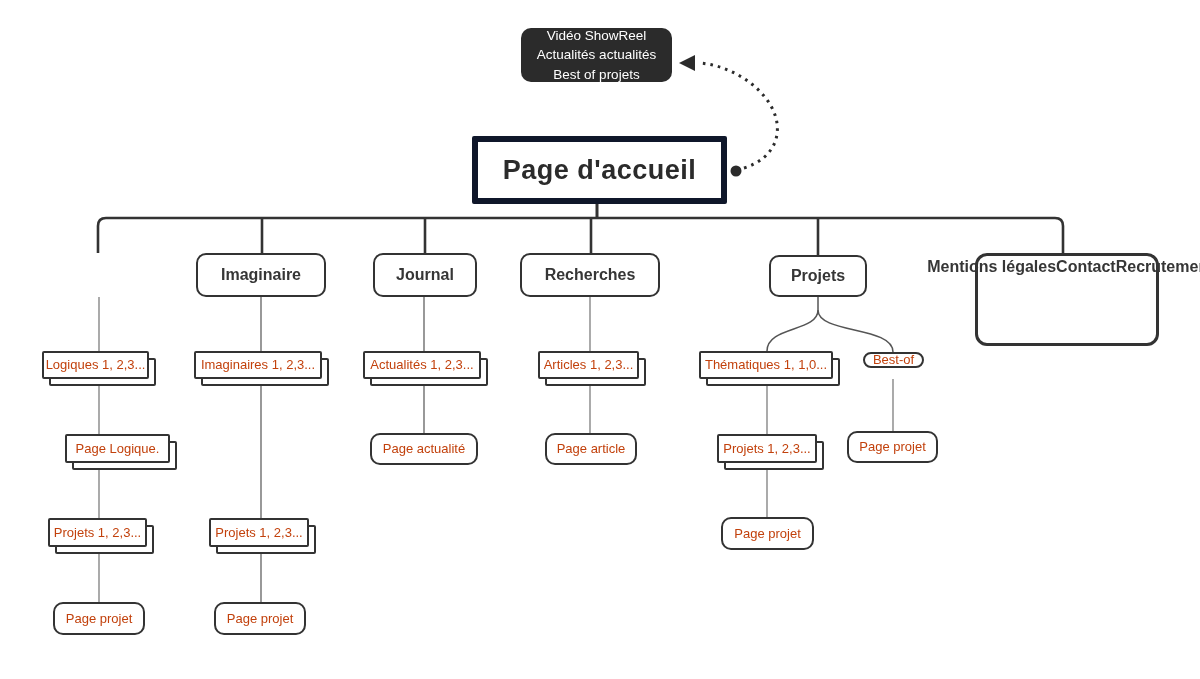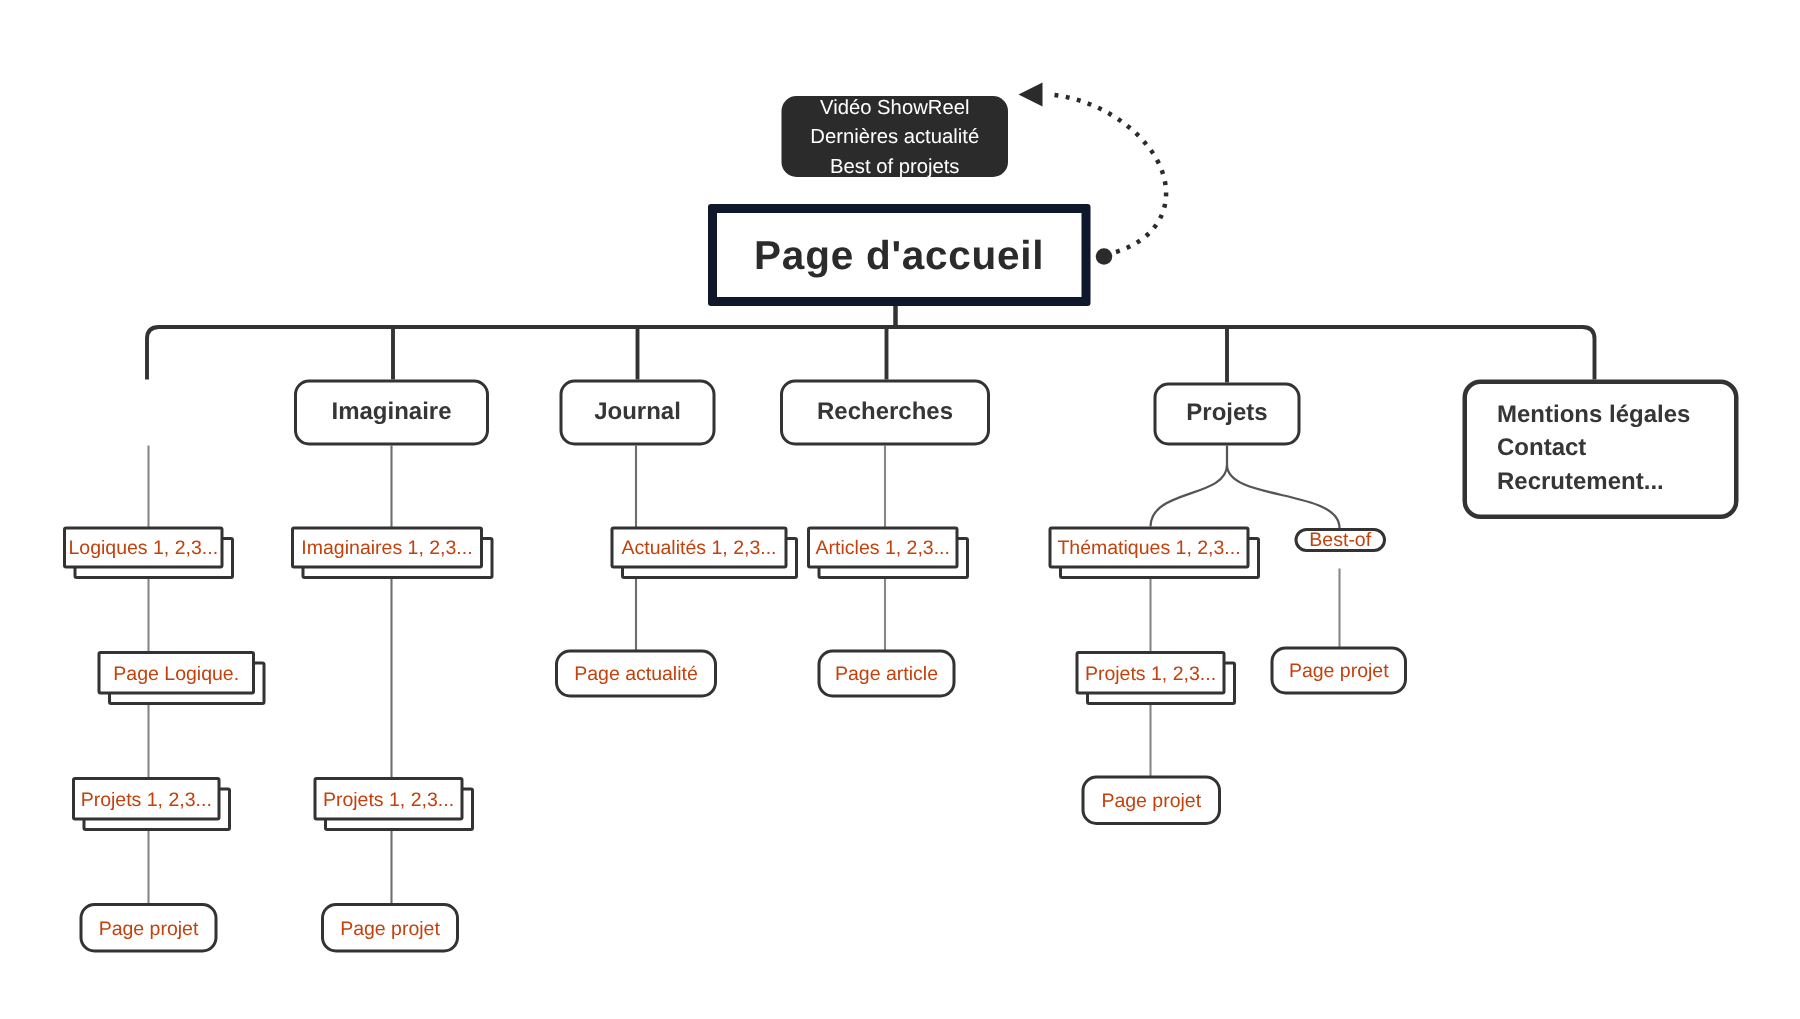--- a/index.html
+++ b/index.html
@@ -38,21 +38,21 @@
     letter-spacing:0.5px;
   }
   .note{
     background:#2b2b2b;color:#ffffff;border:none;
     border-radius:10px;font-size:13.5px;line-height:1.42;
     flex-direction:column;
   }
   .mentions{
     border:3px solid #333333;border-radius:12px;
     font-weight:bold;font-size:16px;color:#363636;
-    flex-direction:column;align-items:flex-start;justify-content:center;
+    flex-direction:row;align-items:flex-start;justify-content:center;
     padding-left:20px;line-height:1.38;
   }
 </style>
 </head>
 <body>
 
 <div class="stage">
 
   <svg class="connectors" width="1200" height="679" viewBox="0 0 1200 679">
 
@@ -71,23 +71,23 @@
     <path d="M 893 379 L 893 433" stroke="#878787" stroke-width="1.4" fill="none"></path>
 
     <path d="M 818 297 L 818 310 C 818 332, 767 326, 767 351" stroke="#555555" stroke-width="1.5" fill="none"></path>
     <path d="M 818 310 C 818 334, 893 326, 893 352" stroke="#555555" stroke-width="1.5" fill="none"></path>
 
     <path d="M 744 168 C 776 158, 785 131, 771 106 C 758 83, 728 65, 699 63" stroke="#2b2b2b" stroke-width="3" fill="none" stroke-dasharray="2.6 5"></path>
     <circle cx="736" cy="171" r="5.5" fill="#2b2b2b"></circle>
     <polygon points="679,63 695,55 695,71" fill="#2b2b2b"></polygon>
   </svg>
 
-  <div class="node note" style="left:521px;top:28px;width:151px;height:54px;margin-top:36px;">
+  <div class="node note" style="left:521px;top:28px;width:151px;height:54px;">
     <span>Vidéo ShowReel</span>
-    <span>Dernières actualité</span>
+    <span>Actualités actualités</span>
     <span>Best of projets</span>
   </div>
 
   <div class="node accueil" style="left:472px;top:136px;width:255px;height:68px;">Page d'accueil</div>
 
   <div class="node cat" style="left:196px;top:253px;width:130px;height:44px;">Imaginaire</div>
   <div class="node cat" style="left:373px;top:253px;width:104px;height:44px;">Journal</div>
   <div class="node cat" style="left:520px;top:253px;width:140px;height:44px;">Recherches</div>
   <div class="node cat" style="left:769px;top:255px;width:98px;height:42px;">Projets</div>
 
@@ -99,26 +99,26 @@
 
   <div class="node stack" style="left:42px;top:351px;width:107px;height:28px;">Logiques 1, 2,3...</div>
   <div class="node stack" style="left:45px;top:434px;width:105px;height:29px;margin-left:20px;">Page Logique.</div>
   <div class="node stack" style="left:48px;top:518px;width:99px;height:29px;">Projets 1, 2,3...</div>
   <div class="node leaf" style="left:53px;top:602px;width:92px;height:33px;">Page projet</div>
 
   <div class="node stack" style="left:194px;top:351px;width:128px;height:28px;">Imaginaires 1, 2,3...</div>
   <div class="node stack" style="left:209px;top:518px;width:100px;height:29px;">Projets 1, 2,3...</div>
   <div class="node leaf" style="left:214px;top:602px;width:92px;height:33px;">Page projet</div>
 
-  <div class="node stack" style="left:363px;top:351px;width:118px;height:28px;margin-left:44px;">Actualités 1, 2,3...</div>
+  <div class="node stack" style="left:363px;top:351px;width:118px;height:28px;">Actualités 1, 2,3...</div>
   <div class="node leaf" style="left:370px;top:433px;width:108px;height:32px;">Page actualité</div>
 
   <div class="node stack" style="left:538px;top:351px;width:101px;height:28px;">Articles 1, 2,3...</div>
   <div class="node leaf" style="left:545px;top:433px;width:92px;height:32px;">Page article</div>
 
-  <div class="node stack" style="left:699px;top:351px;width:134px;height:28px;">Thématiques 1, 2,3...</div>
+  <div class="node stack" style="left:699px;top:351px;width:134px;height:28px;">Thématiques 1, 1,0...</div>
   <div class="node stack" style="left:717px;top:434px;width:100px;height:29px;">Projets 1, 2,3...</div>
   <div class="node leaf" style="left:721px;top:517px;width:93px;height:33px;">Page projet</div>
 
   <div class="node leaf" style="left:863px;top:352px;width:61px;height:16px;border-radius:8px;">Best-of</div>
   <div class="node leaf" style="left:847px;top:431px;width:91px;height:32px;">Page projet</div>
 
 </div>
 
 </body></html>

